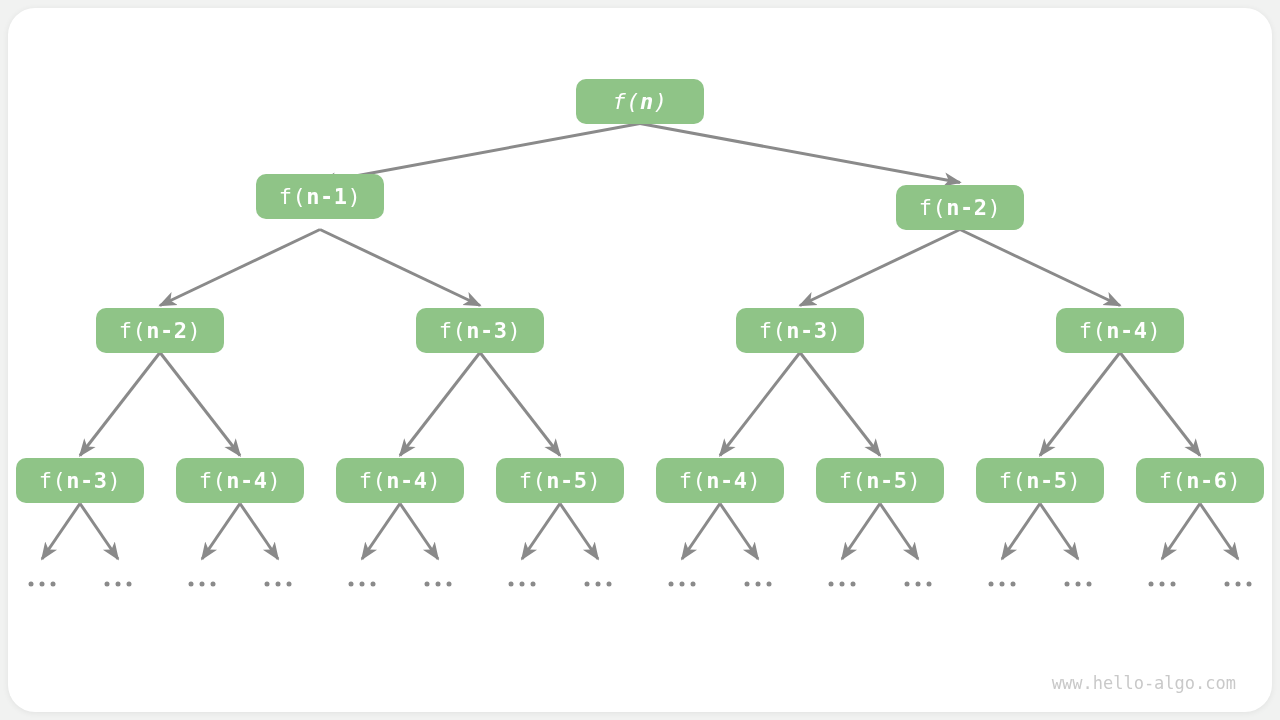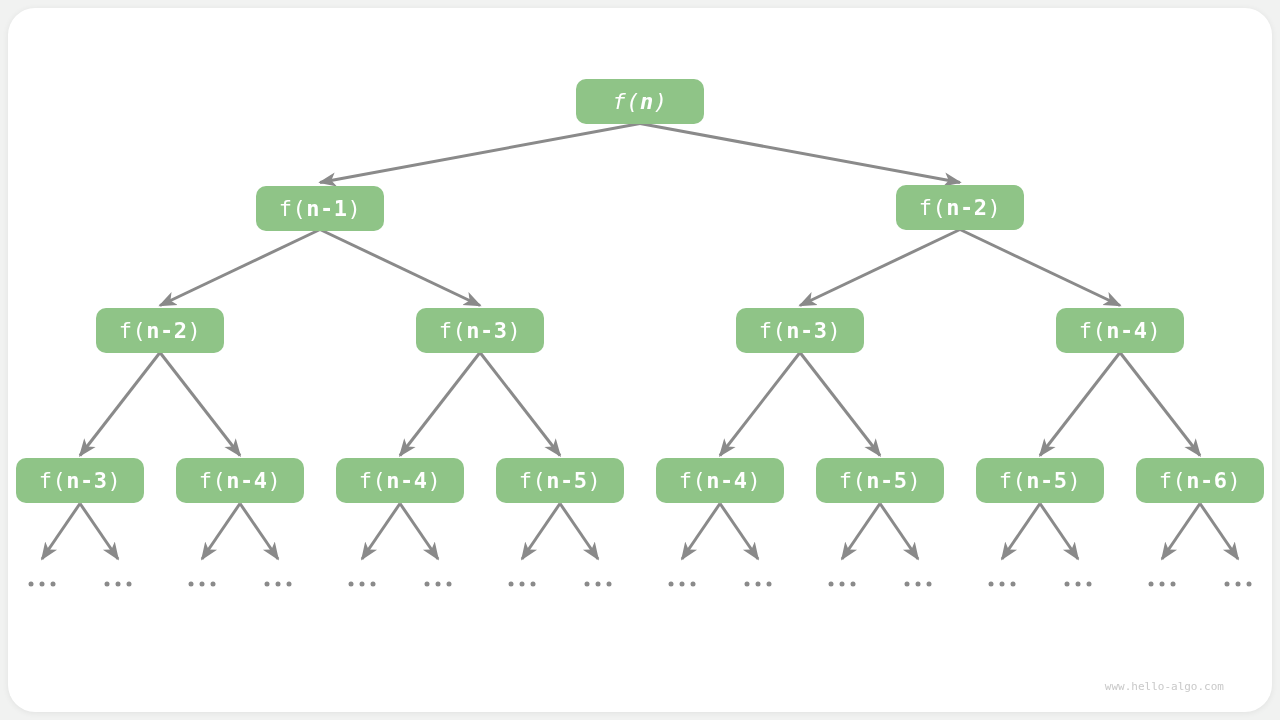--- a/index.html
+++ b/index.html
@@ -45,23 +45,23 @@
     justify-content: center;
     color: var(--node-text);
     font-size: 22px;
     font-weight: 400;
     letter-spacing: 0.5px;
     white-space: nowrap;
   }
   .tree-node b { font-weight: 700; }
   .watermark {
     position: absolute;
-    right: 56px;
+    right: 44px;
     bottom: 27px;
-    font-size: 11px;
+    font-size: 17px;
     color: var(--watermark);
     letter-spacing: 0px;
     margin-top: 8px;
   }
 </style>
 </head>
 <body>
 
 <div class="page">
   <div class="card"></div>
@@ -185,21 +185,21 @@
           <circle cx="1238" cy="584" r="2.5" fill="#8A8A8A"></circle>
           <circle cx="1249" cy="584" r="2.5" fill="#8A8A8A"></circle>
         </g>
       </g>
   </svg>
 
   <div id="nodes">
       <div class="tree-node" style="left: 576px; top: 78.5px; font-style: italic;">
         <span>f(<b>n</b>)</span>
       </div>
-      <div class="tree-node" style="left: 256px; top: 186px;">
+      <div class="tree-node" style="left: 256px; top: 174px;">
         <span>f(<b>n-1</b>)</span>
       </div>
       <div class="tree-node" style="left: 896px; top: 184.5px;">
         <span>f(<b>n-2</b>)</span>
       </div>
       <div class="tree-node" style="left: 96px; top: 307.5px;">
         <span>f(<b>n-2</b>)</span>
       </div>
       <div class="tree-node" style="left: 416px; top: 307.5px;">
         <span>f(<b>n-3</b>)</span>

